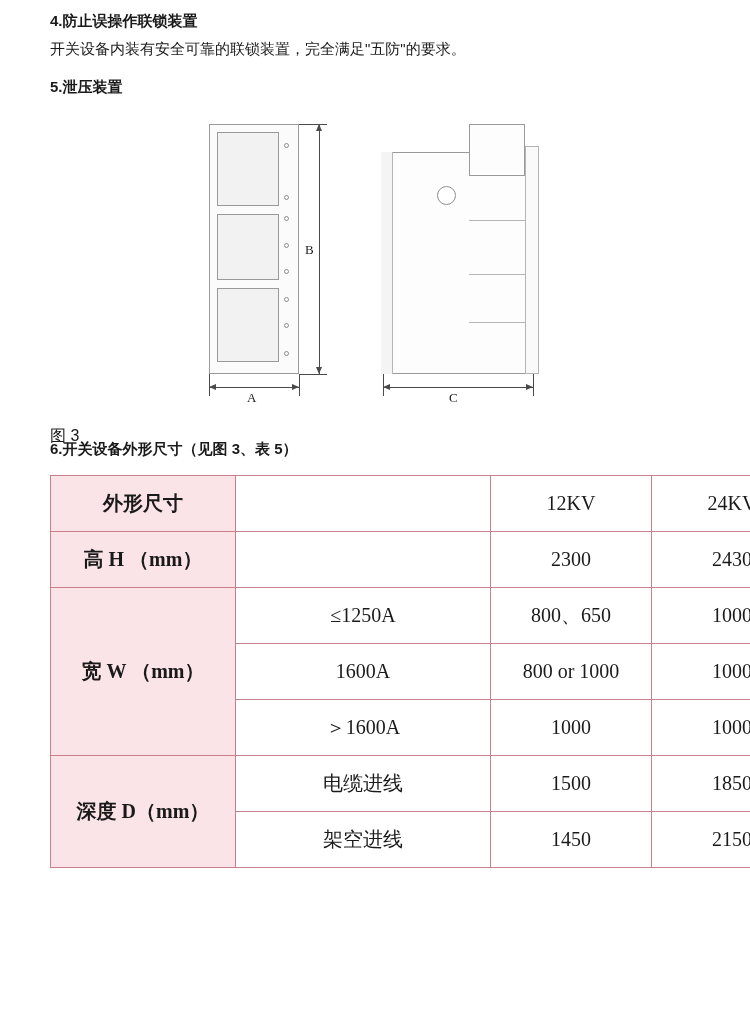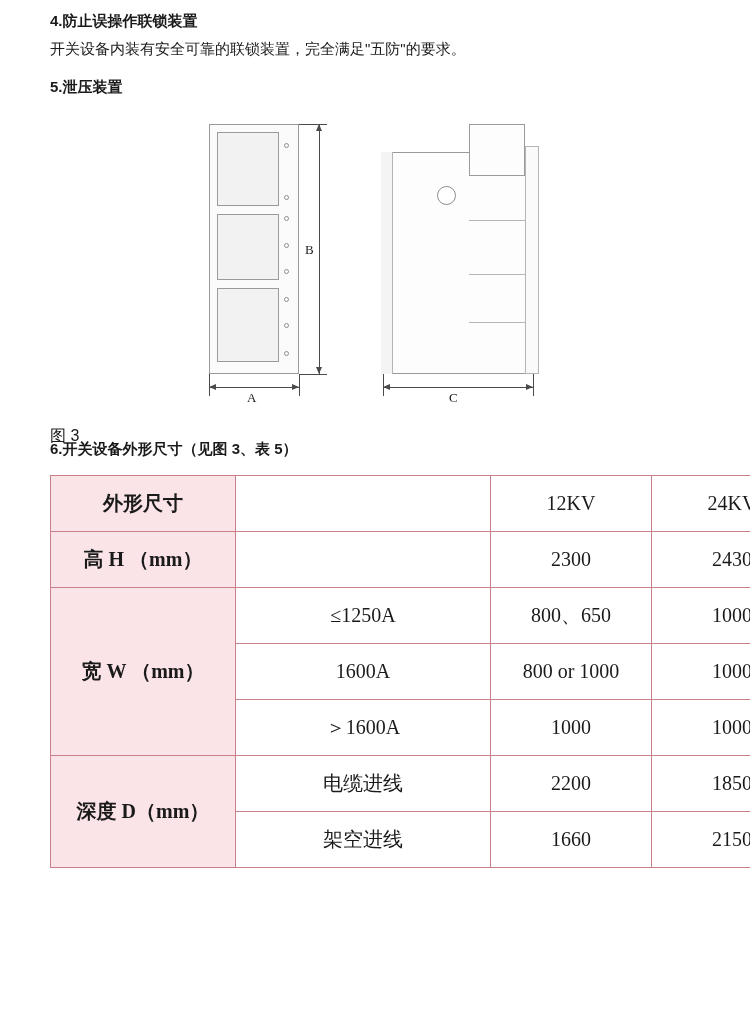--- a/index.html
+++ b/index.html
@@ -377,24 +377,24 @@
         </tr>
         <tr>
           <td class="sub-cell">＞1600A</td>
           <td class="val-cell">1000</td>
           <td class="val-cell">1000</td>
         </tr>
 
         <tr>
           <td class="label-cell cn" rowspan="2">深度 D（mm）</td>
           <td class="sub-cell cn">电缆进线</td>
-          <td class="val-cell">2200</td>
+          <td class="val-cell">1500</td>
           <td class="val-cell">1850</td>
         </tr>
         <tr>
           <td class="sub-cell cn">架空进线</td>
-          <td class="val-cell">1660</td>
+          <td class="val-cell">1450</td>
           <td class="val-cell">2150</td>
         </tr>
       </tbody>
     </table>
   </div>
 </div>
 
 </body></html>

